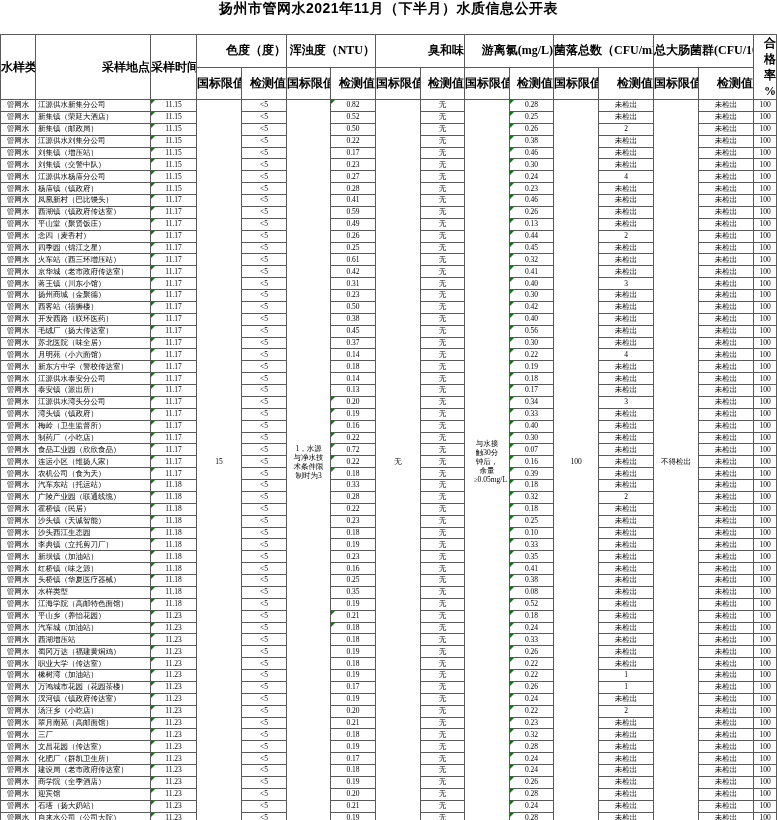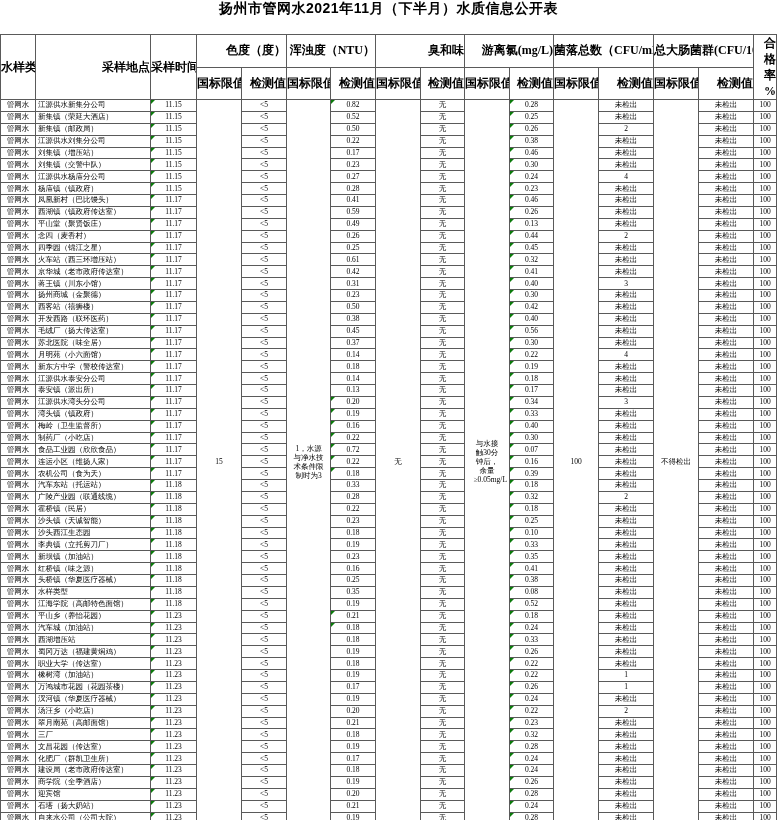--- a/index.html
+++ b/index.html
@@ -676,21 +676,21 @@
         <td class="num">&lt;5</td>
         <td class="num">0.17</td>
         <td>无</td>
         <td class="num">0.26<span class="tri"></span></td>
         <td class="num">1</td>
         <td>未检出</td>
         <td class="num">100</td>
       </tr>
       <tr>
         <td>管网水</td>
-        <td class="site">汊河镇（华夏医疗器械）</td>
+        <td class="site">汊河镇（镇政府传达室）</td>
         <td class="num">11.23<span class="tri"></span></td>
         <td class="num">&lt;5</td>
         <td class="num">0.19</td>
         <td>无</td>
         <td class="num">0.24<span class="tri"></span></td>
         <td class="num">未检出</td>
         <td>未检出</td>
         <td class="num">100</td>
       </tr>
       <tr>

